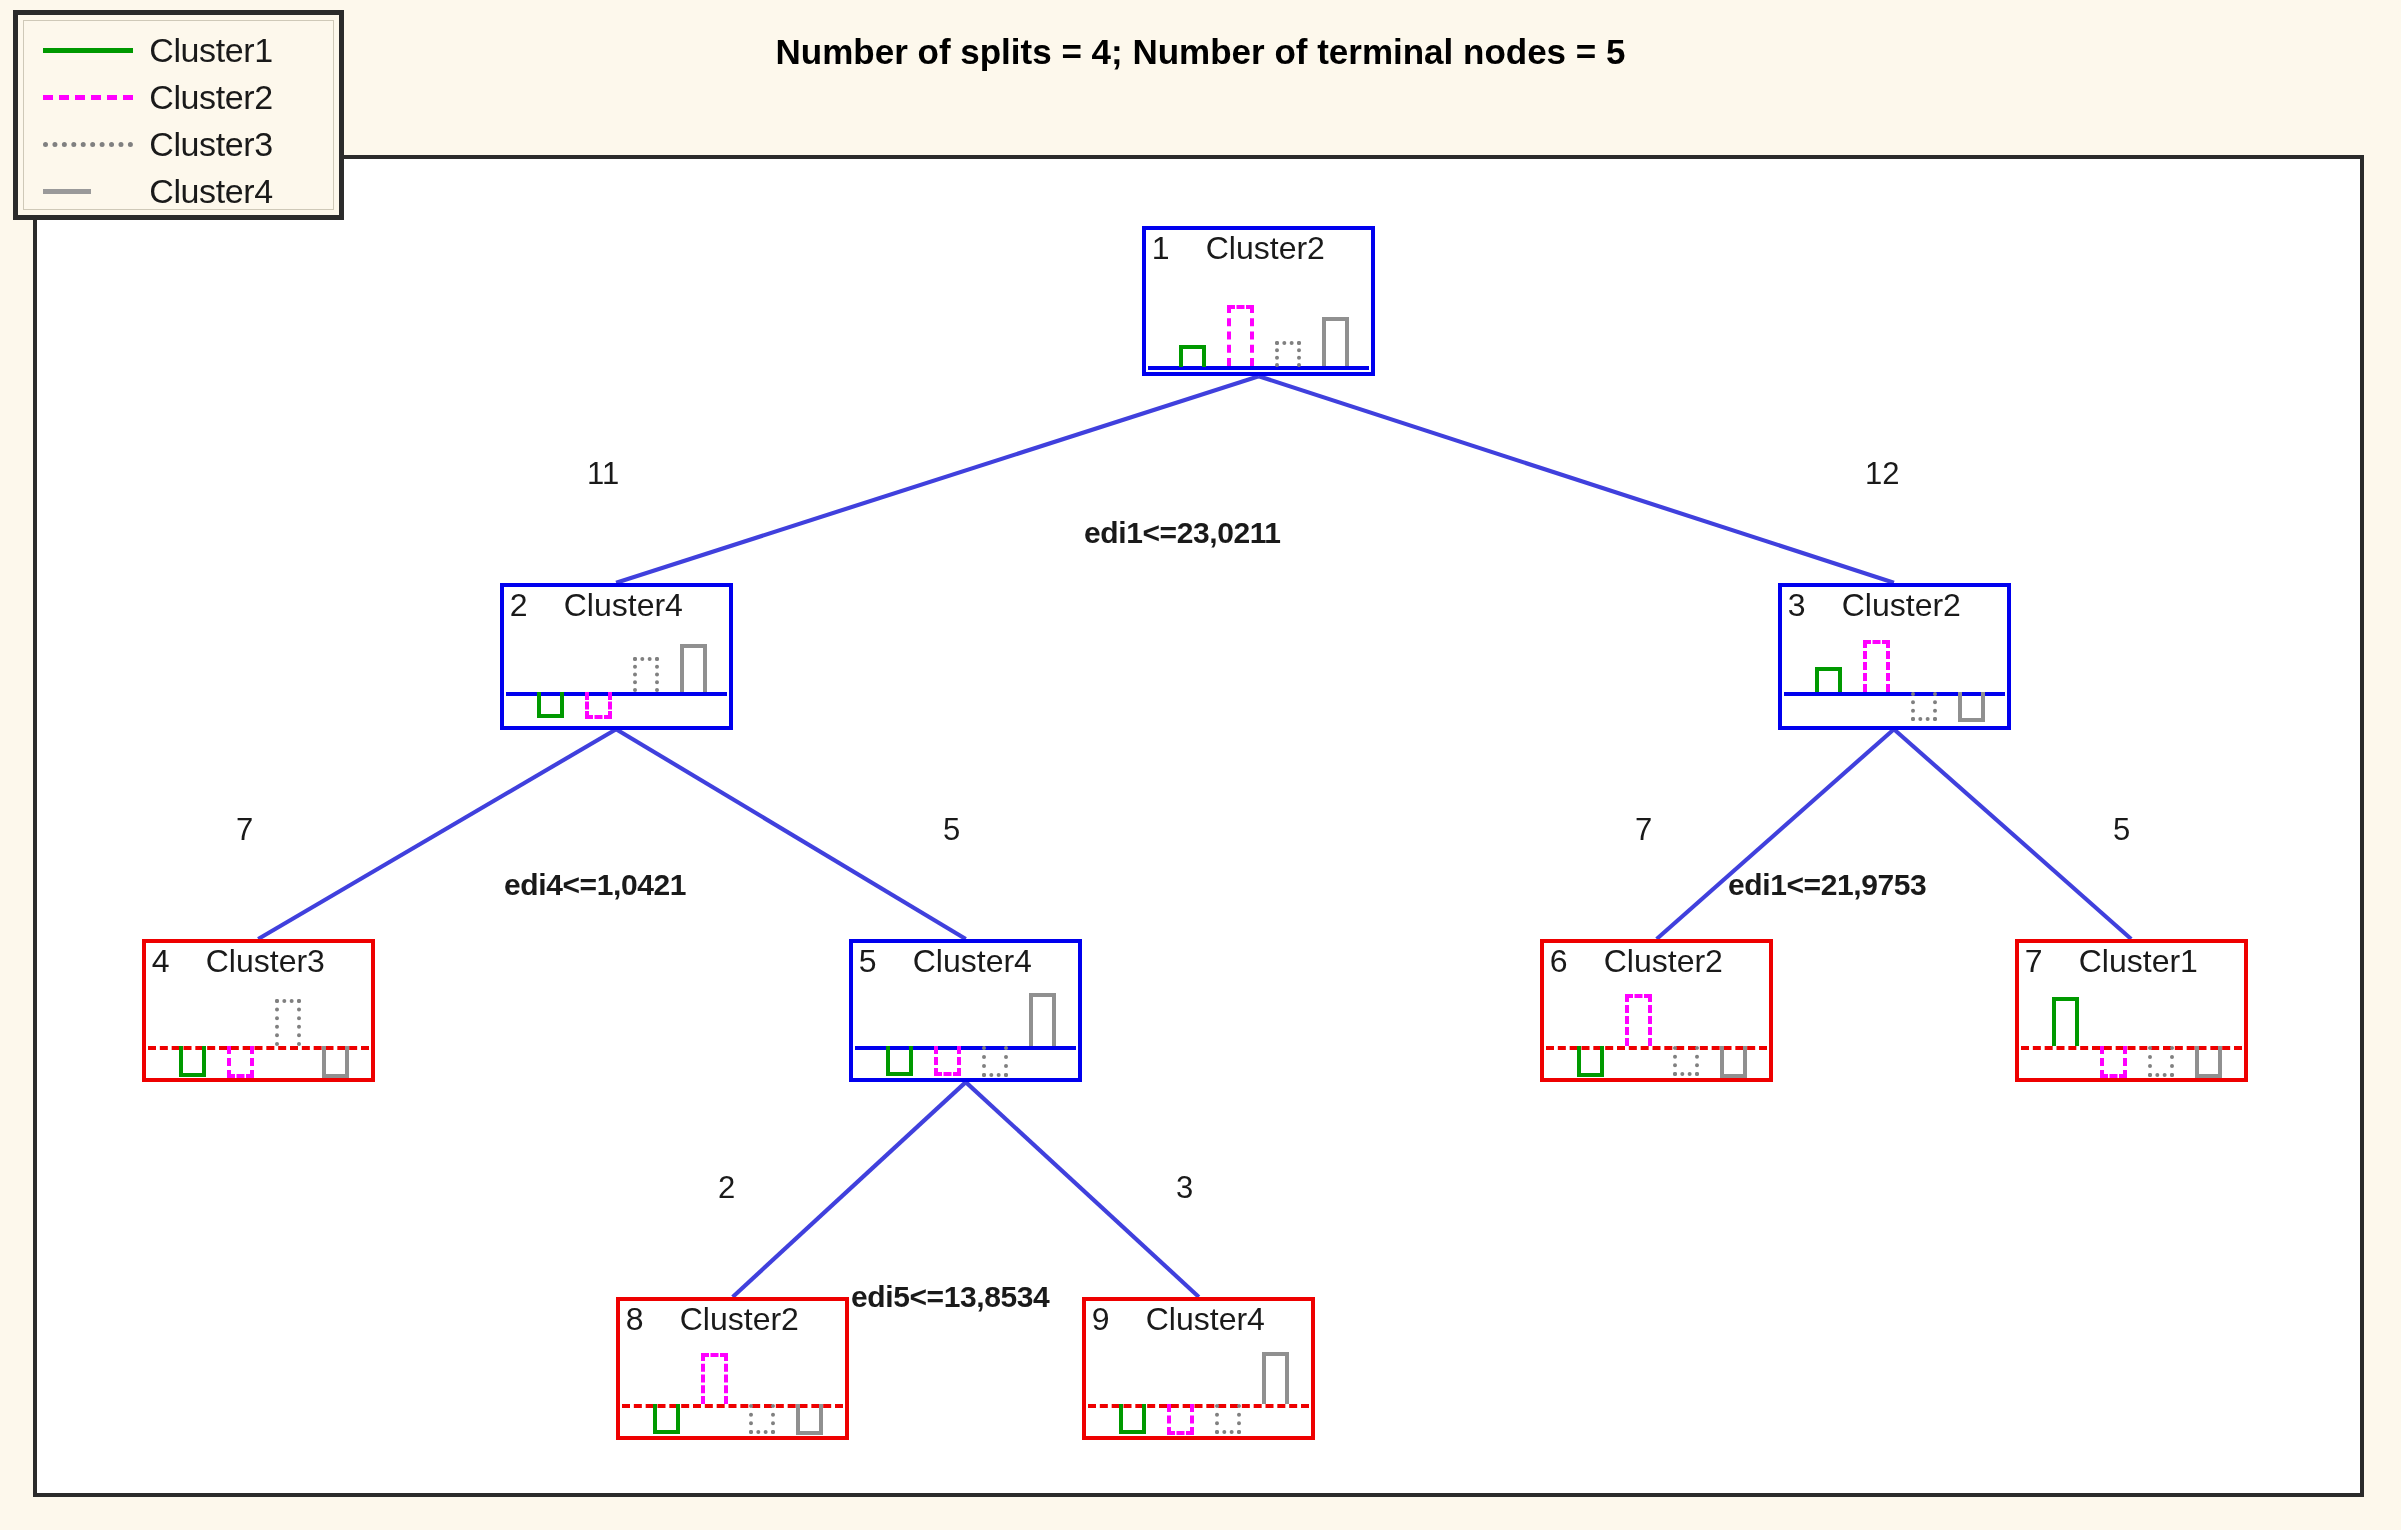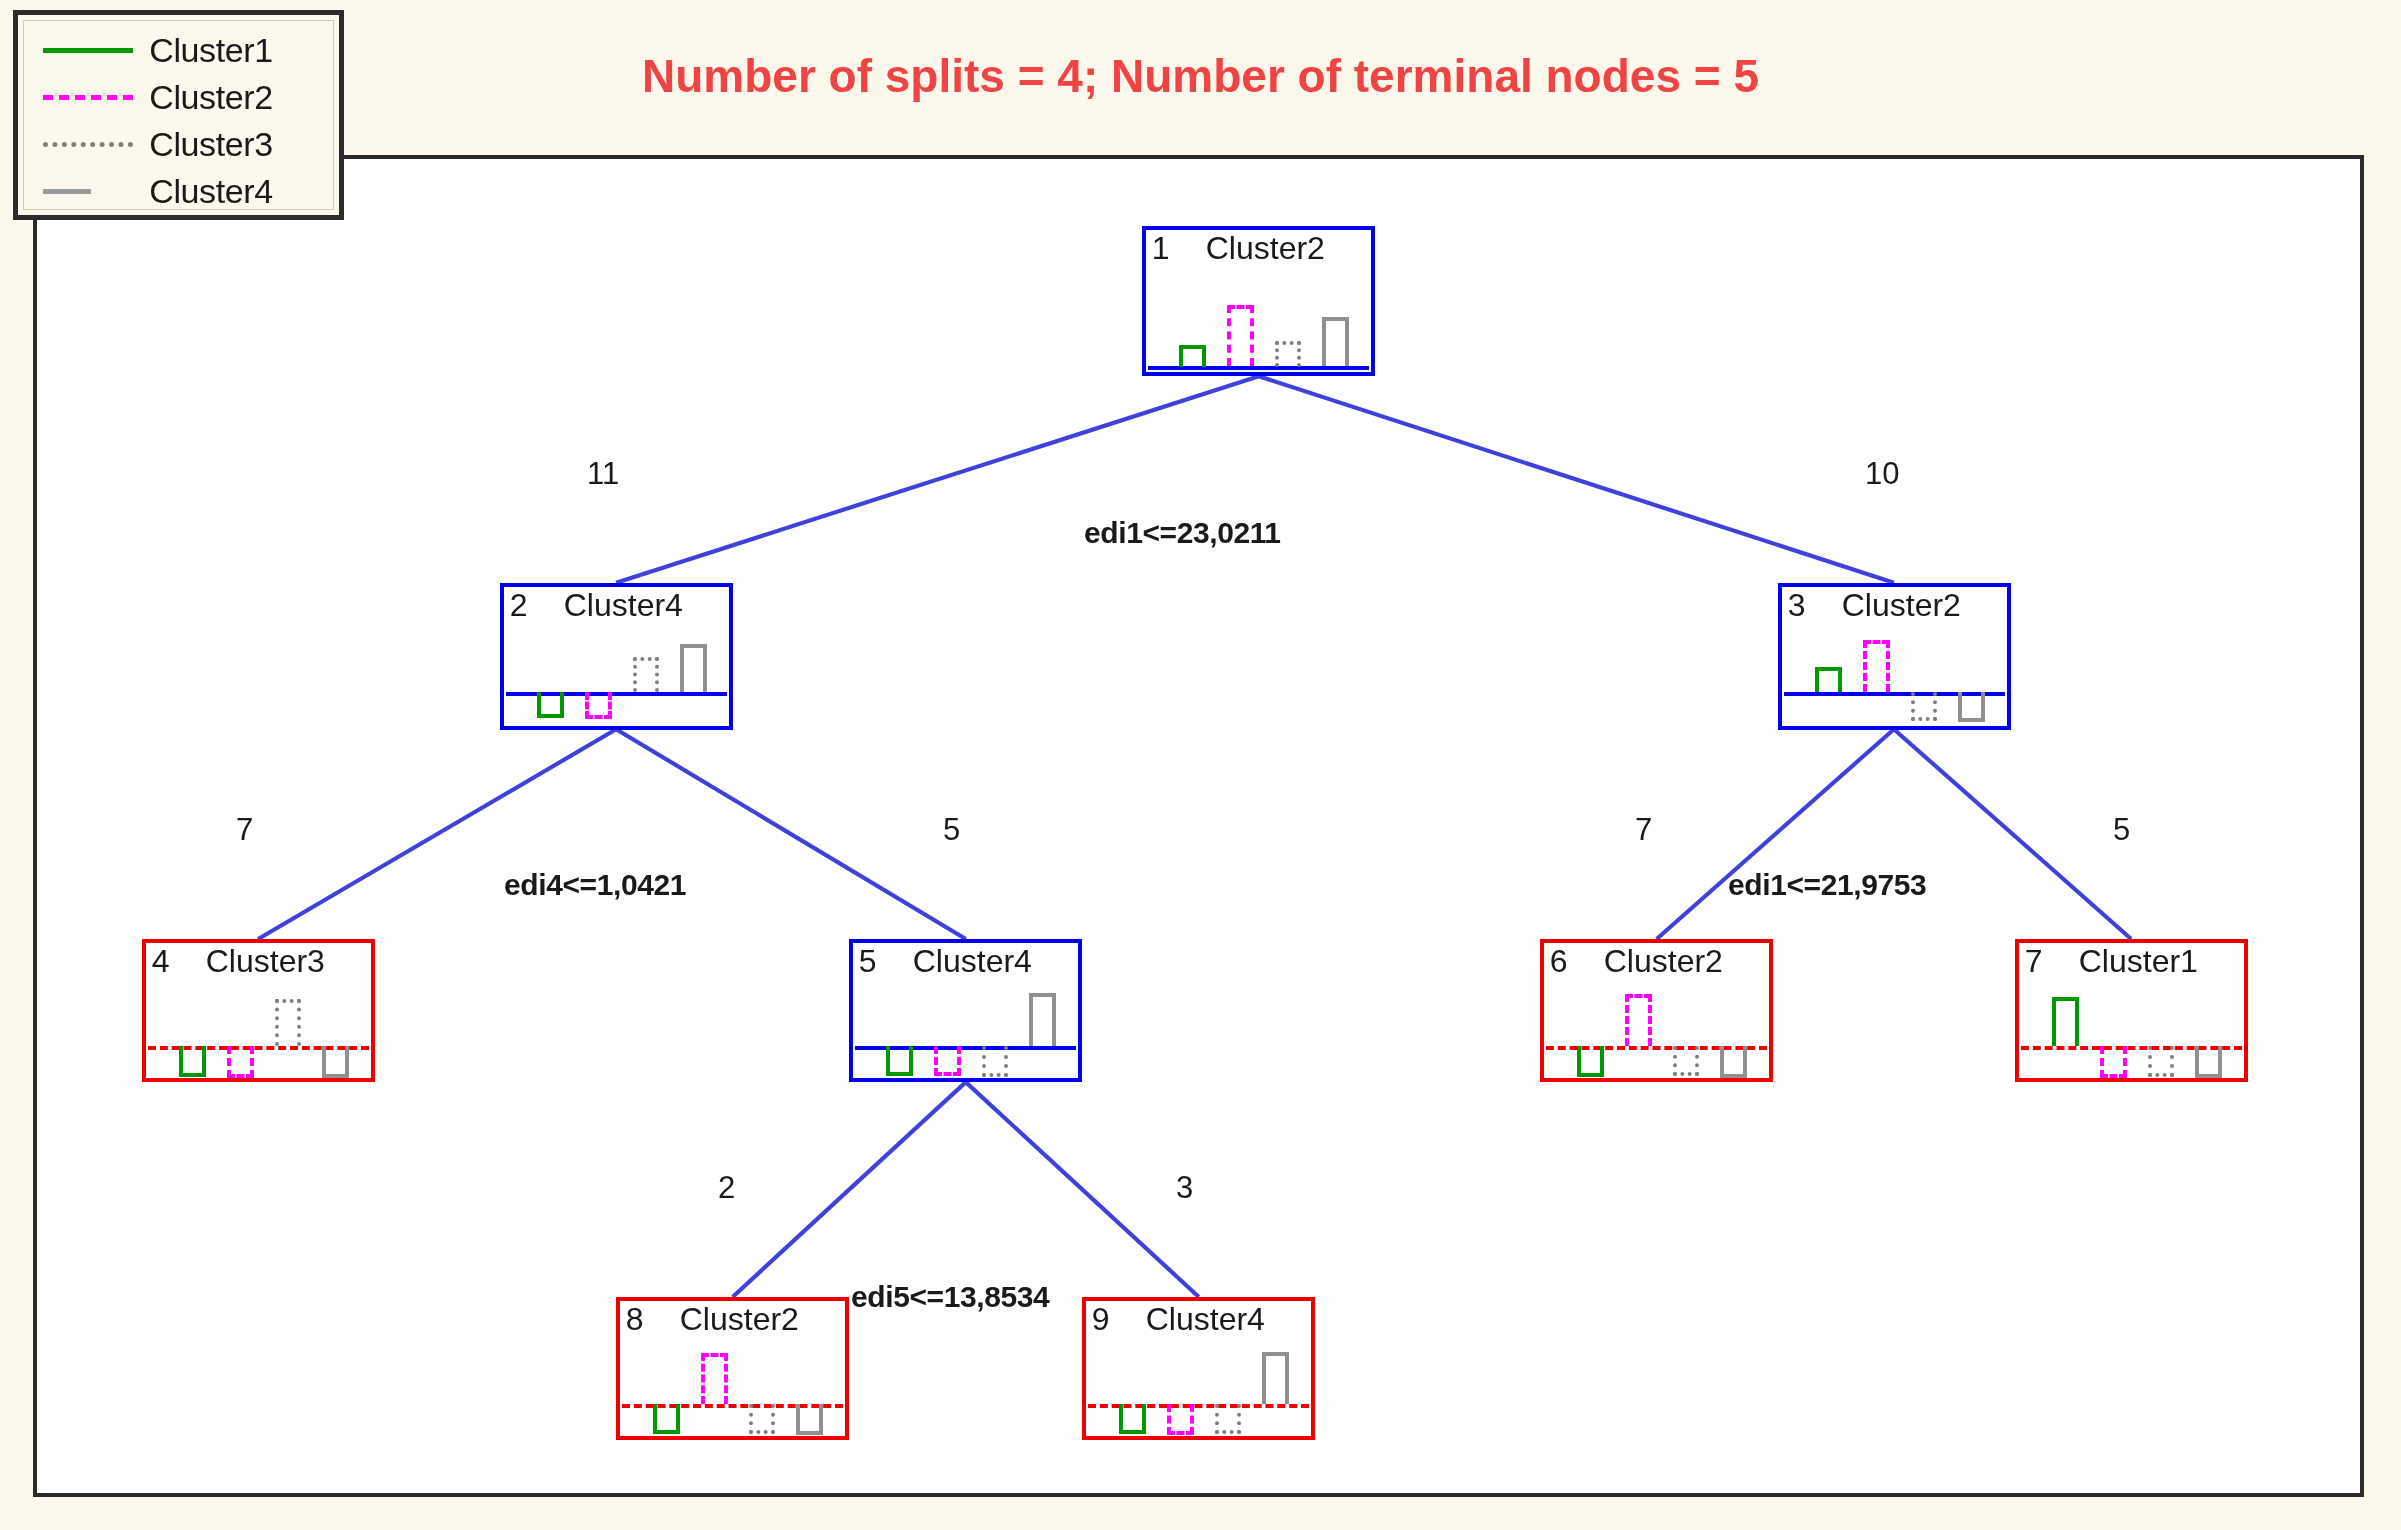--- a/index.html
+++ b/index.html
@@ -86,24 +86,24 @@
     text-align: center;
     z-index: 20;
   }
   .title-main {
     font-size: 37px;
     color: #1a1a1a;
     font-weight: bold;
     letter-spacing: 0px;
   }
   .title-sub {
-    font-size: 46px;
-    color: #ef4444;
+    font-size: 35px;
+    color: #000000;
     font-weight: bold;
-    margin-top: 19px;
+    margin-top: 2px;
   }
 
   
   .plot-frame {
     position: absolute;
     left: 33px;
     top: 155px;
     width: 2331px;
     height: 1342px;
     background: #ffffff;
@@ -258,21 +258,21 @@
       </div>
     </div>
   </div>
 
   <div class="edge-label" style="left:1084px; top:516px;">edi1&lt;=23,0211</div>
   <div class="edge-label" style="left:504px; top:868px;">edi4&lt;=1,0421</div>
   <div class="edge-label" style="left:1728px; top:868px;">edi1&lt;=21,9753</div>
   <div class="edge-label" style="left:851px; top:1280px;">edi5&lt;=13,8534</div>
 
   <div class="count-label" style="left:587px;  top:456px;">11</div>
-  <div class="count-label" style="left:1865px; top:456px;">10</div>
+  <div class="count-label" style="left:1865px; top:456px;">12</div>
   <div class="count-label" style="left:236px;  top:812px;">7</div>
   <div class="count-label" style="left:943px; top:812px;">5</div>
   <div class="count-label" style="left:1635px; top:812px;">7</div>
   <div class="count-label" style="left:2113px; top:812px;">5</div>
   <div class="count-label" style="left:718px;  top:1170px;">2</div>
   <div class="count-label" style="left:1176px; top:1170px;">3</div>
 
   <div class="node split" style="left:1142px; top:226px;  width:233px; height:150px;">
       <div class="node-head">
         <span class="node-id">1</span>

